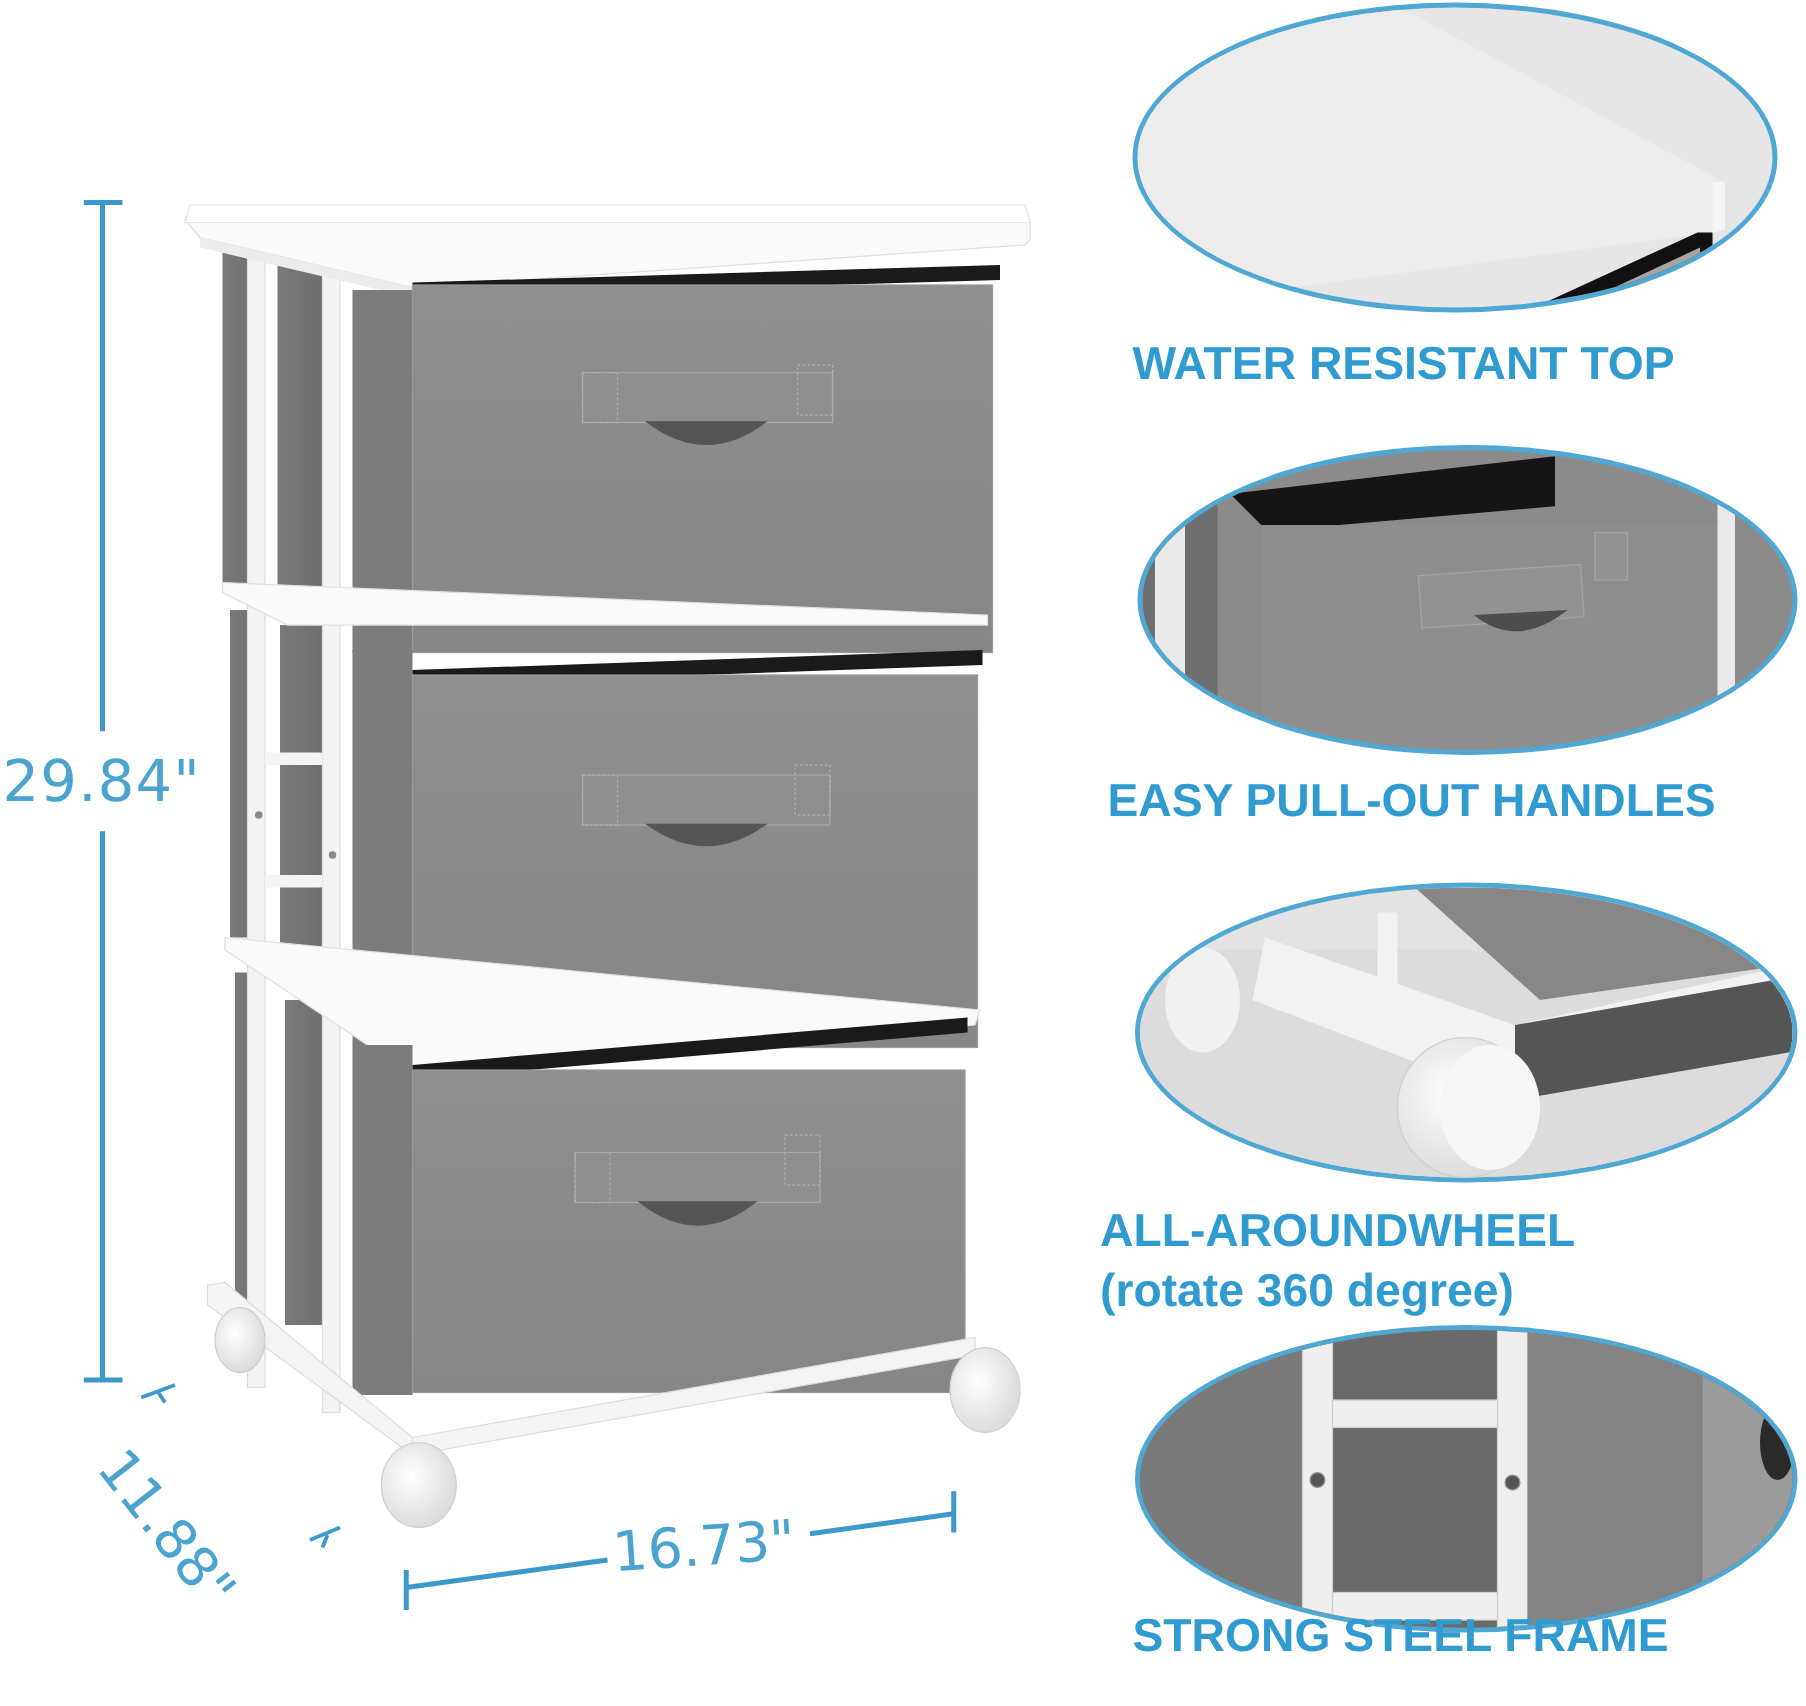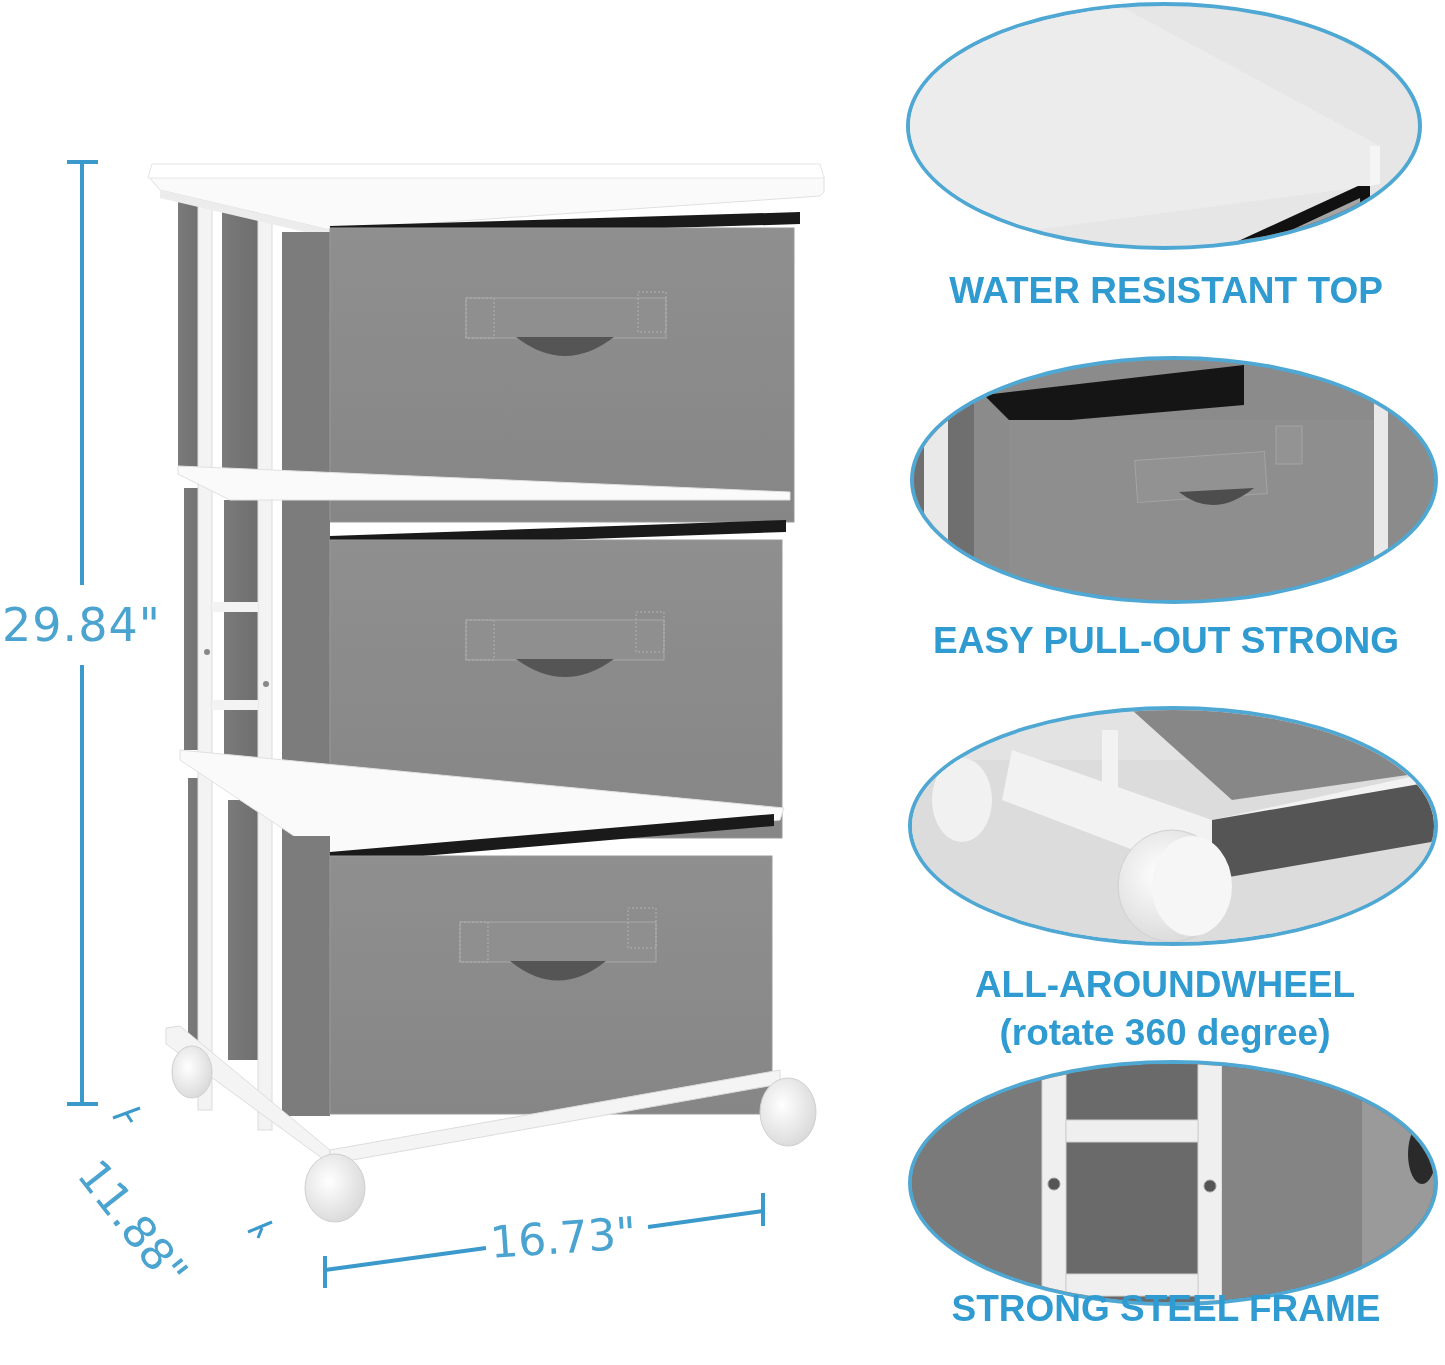--- a/index.html
+++ b/index.html
@@ -1,18 +1,18 @@
 <!DOCTYPE html>
 <html><head>
 <meta charset="utf-8">
 <style>
   html, body { margin:0; padding:0; background:#ffffff; }
   body { width:1445px; height:1365px; position:relative; overflow:hidden; font-family:"Liberation Sans", sans-serif; }
   .dim-text { position:absolute; color:#4ba3d0; font-family:"DejaVu Sans", sans-serif; font-weight:normal; }
-  .feature-label { position:absolute; color:#2f9bd1; font-family:"Liberation Sans", sans-serif; font-weight:bold; white-space:nowrap; text-align:center; }
+  .feature-label { position:absolute; color:#2f9bd1; font-family:"Liberation Sans", sans-serif; font-weight:bold; white-space:nowrap; }
   .oval { position:absolute; border:4px solid #4fa8d3; border-radius:50%; overflow:hidden; box-sizing:border-box; background:#e9e9e9; }
 </style>
 </head>
 <body>
 
 <svg width="1445" height="1365" style="position:absolute;left:0;top:0;" xmlns="http://www.w3.org/2000/svg">
   <defs>
     <linearGradient id="fab" x1="0" y1="0" x2="0" y2="1">
       <stop offset="0" stop-color="#8f8f8f"></stop>
         <stop offset="1" stop-color="#868686"></stop>
@@ -127,21 +127,21 @@
     <rect x="0" y="0" width="60" height="248" fill="#6f6f6f"></rect>
     <rect x="10" y="40" width="24" height="170" fill="#e9e9e9"></rect>
     <polygon points="70,35 330,5 330,45 100,65" fill="#151515"></polygon>
     <rect x="95" y="60" width="370" height="200" fill="#8e8e8e"></rect>
     <rect x="460" y="40" width="14" height="180" fill="#e9e9e9"></rect>
     <rect x="222" y="96" width="130" height="42" fill="#929292" stroke="#a4a4a4" transform="rotate(-4 287 117)"></rect>
     <path d="M265,132 Q300,160 340,128 Z" fill="#4d4d4d"></path>
     <rect x="362" y="66" width="26" height="38" fill="#939393" stroke="#a4a4a4"></rect>
   </svg>
 </div>
-<div class="feature-label" style="left:886px; top:620px; width:560px; font-size:37px;">EASY PULL-OUT STRONG</div>
+<div class="feature-label" style="left:886px; top:620px; width:560px; font-size:37px;">EASY PULL-OUT HANDLES</div>
 
 <div class="oval" style="left:908px; top:706px; width:530px; height:240px; background:#e3e3e3;">
   <svg width="530" height="240" style="position:absolute;left:0;top:0;">
     <polygon points="0,50 530,50 530,240 0,240" fill="#dcdcdc"></polygon>
     <polygon points="100,40 300,110 530,60 530,120 300,170 90,90" fill="#f2f2f2"></polygon>
     <polygon points="220,0 530,0 530,60 320,90" fill="#878787"></polygon>
     <polygon points="300,110 530,70 530,130 300,170" fill="#555"></polygon>
     <rect x="190" y="20" width="16" height="90" fill="#f2f2f2"></rect>
     <ellipse cx="50" cy="90" rx="30" ry="42" fill="#f1f1f1"></ellipse>
     <ellipse cx="260" cy="176" rx="54" ry="56" fill="url(#wheel)" stroke="#cfcfcf"></ellipse>

